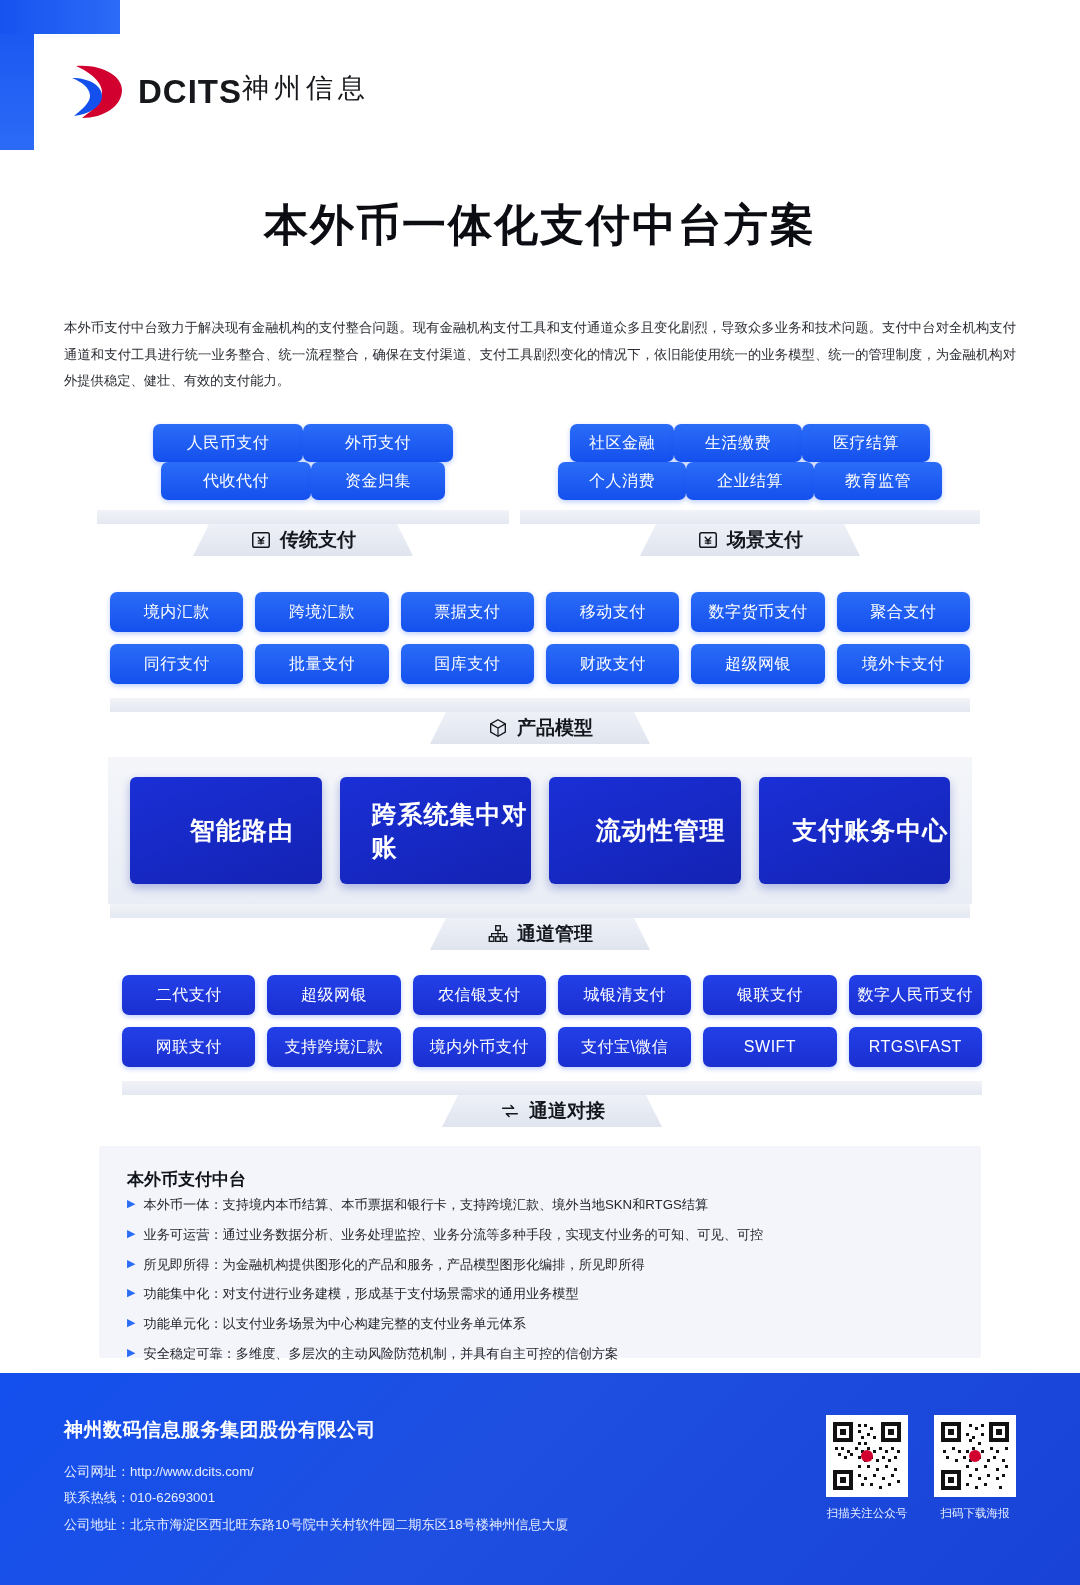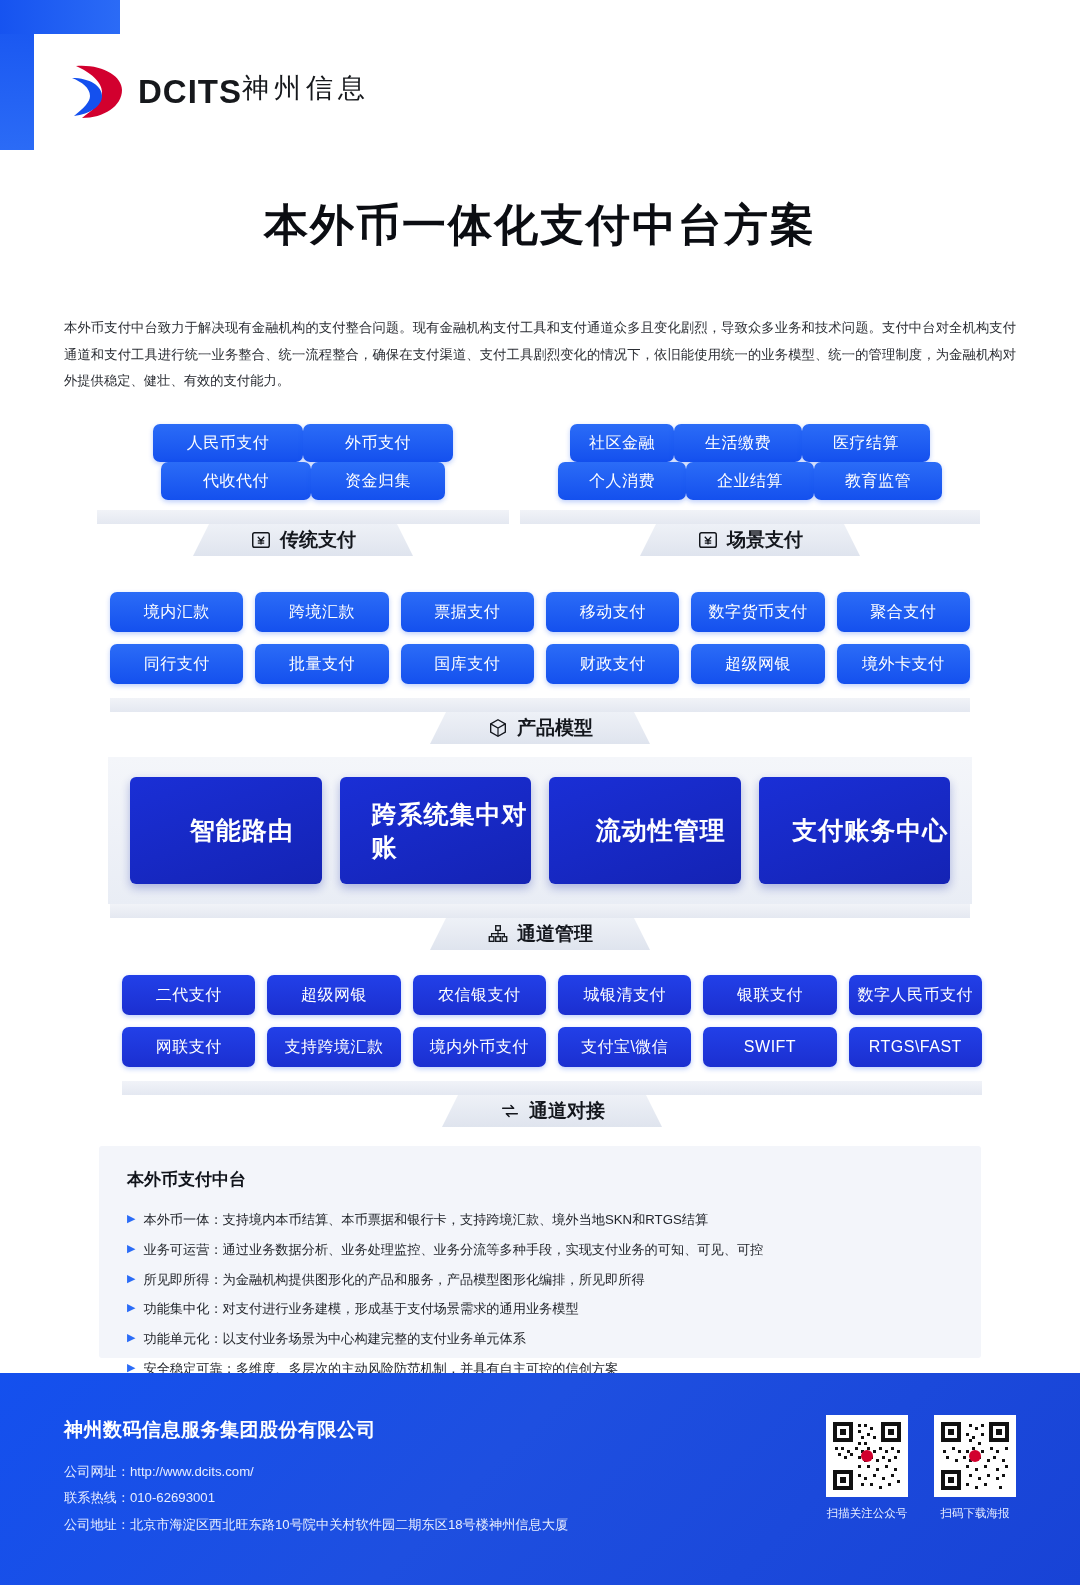--- a/index.html
+++ b/index.html
@@ -137,21 +137,21 @@
 
   
   .info-card {
     position: absolute; left: 99px; top: 1146px;
     width: 882px; height: 212px;
     background: #f3f5fa;
     border-radius: 3px;
     padding: 22px 28px;
   }
   .info-title {
-    font-size: 17px; font-weight: 700; color: #10131a; margin-bottom: 19px;
+    font-size: 17px; font-weight: 700; color: #10131a; margin-bottom: 4px;
   }
   .bullet {
     display: flex; align-items: flex-start; gap: 8px;
     font-size: 13.2px; color: #23262c; line-height: 1.5;
     margin-bottom: 10px;
   }
   .bullet .tri { color: #2b6cf7; font-size: 11px; line-height: 1.55; }
 
   
   .footer {

